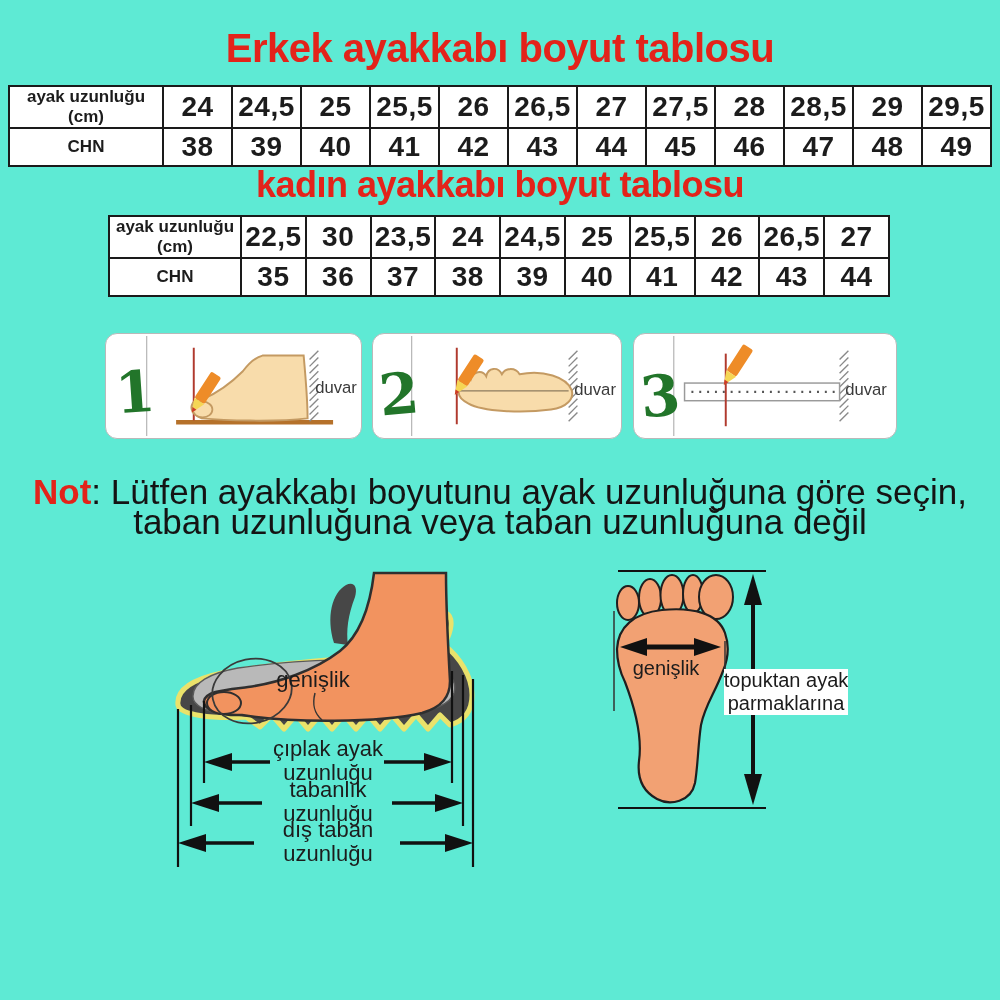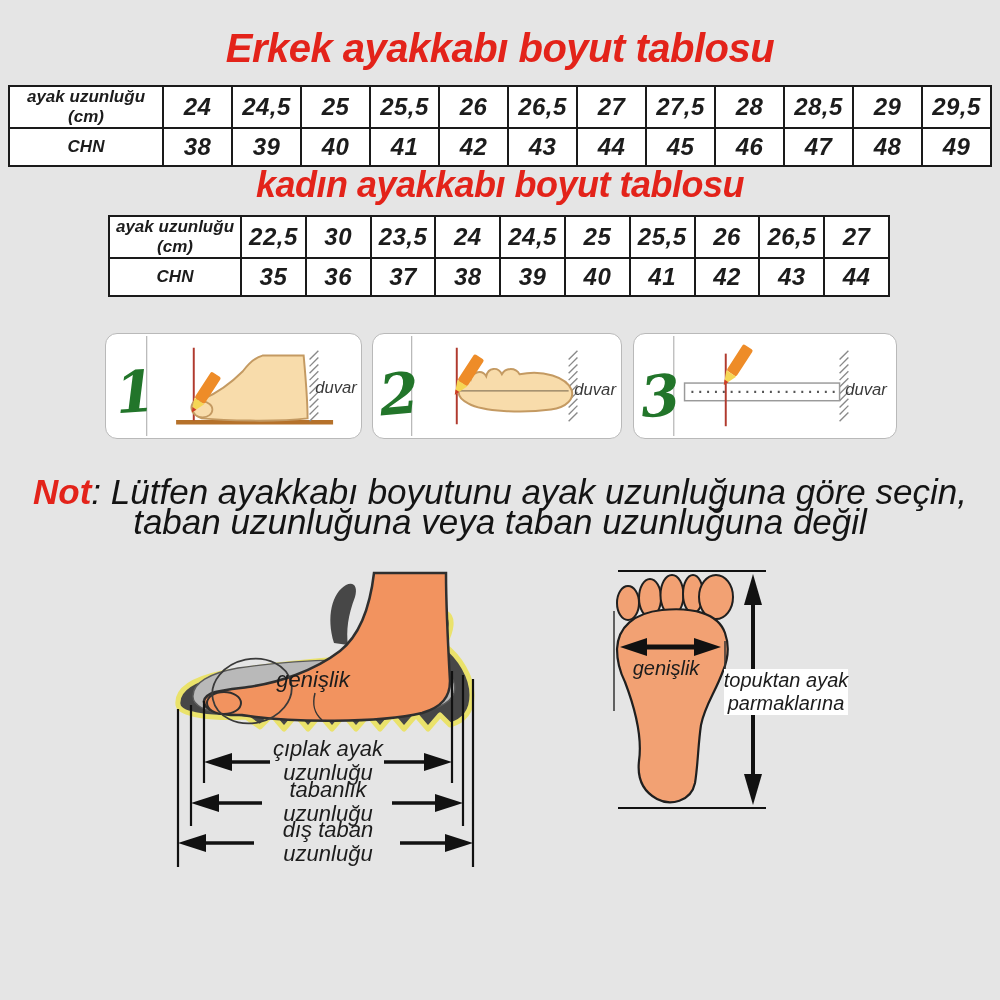--- a/index.html
+++ b/index.html
@@ -1,29 +1,29 @@
 <!DOCTYPE html>
 <html><head>
 <meta charset="utf-8">
 <style>
   html,body{margin:0;padding:0;background:#fff;}
-  #canvas{position:relative;width:1000px;height:1000px;background:#e5e5e5;overflow:hidden;
-          font-family:"Liberation Sans",sans-serif;font-style:italic;}
+  #canvas{position:relative;width:1000px;height:1000px;background:#5eead4;overflow:hidden;
+          font-family:"Liberation Sans",sans-serif;}
   .title{position:absolute;left:0;width:1000px;text-align:center;color:#e3231a;font-weight:800;letter-spacing:-.5px;}
   #title-men{top:24px;font-size:40px;line-height:48px;}
   #title-women{top:164px;font-size:36px;line-height:42px;}
   table.sizes{position:absolute;border-collapse:collapse;table-layout:fixed;background:#fff;}
   table.sizes td,table.sizes th{border:2.5px solid #1a1a1a;text-align:center;vertical-align:middle;
       font-weight:bold;color:#1c1c1c;padding:0;}
   #men-table{left:8px;top:85px;width:984px;}
   #men-table tr{height:38px;}
   #women-table{left:108px;top:215px;width:782px;}
   #women-table tr{height:38px;}
   th.rowlabel{font-size:17px;}
-  td.val{font-size:24px;letter-spacing:.5px;}
+  td.val{font-size:28px;letter-spacing:.5px;}
   .stepbox{position:absolute;top:333px;height:106px;border:1.6px solid #b9b9b9;border-radius:12px;
       background:#fff;box-sizing:border-box;}
   #step-1{left:105px;width:257px;}
   #step-2{left:372px;width:250px;}
   #step-3{left:633px;width:264px;}
   .stepbox svg{display:block;width:100%;height:100%;}
   .stepnum{font-family:"DejaVu Serif",serif;font-weight:bold;fill:#22752a;font-size:58px;}
   .duvar{font-size:17px;fill:#3a3a3a;font-family:"Liberation Sans",sans-serif;}
   #note{position:absolute;top:477px;left:0;width:1000px;text-align:center;color:#141414;
       font-size:35px;line-height:30px;}

